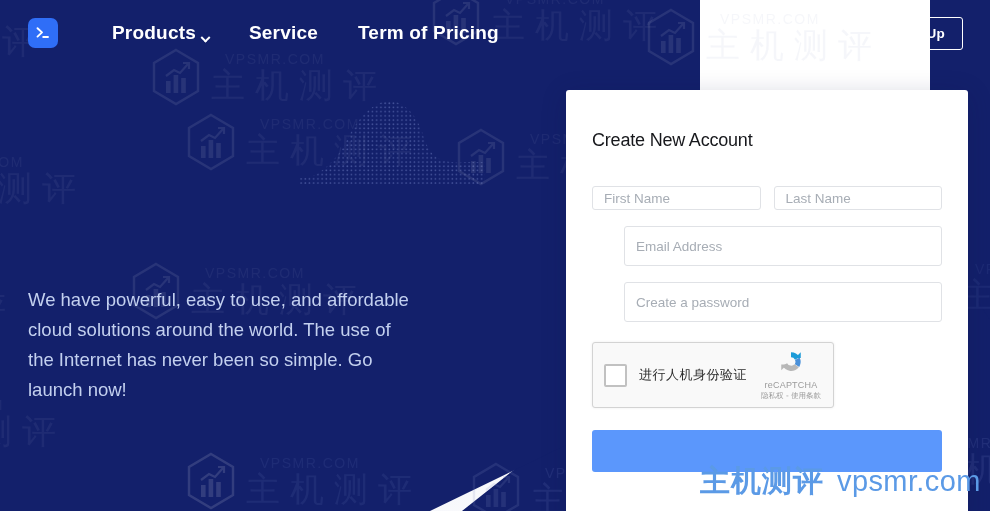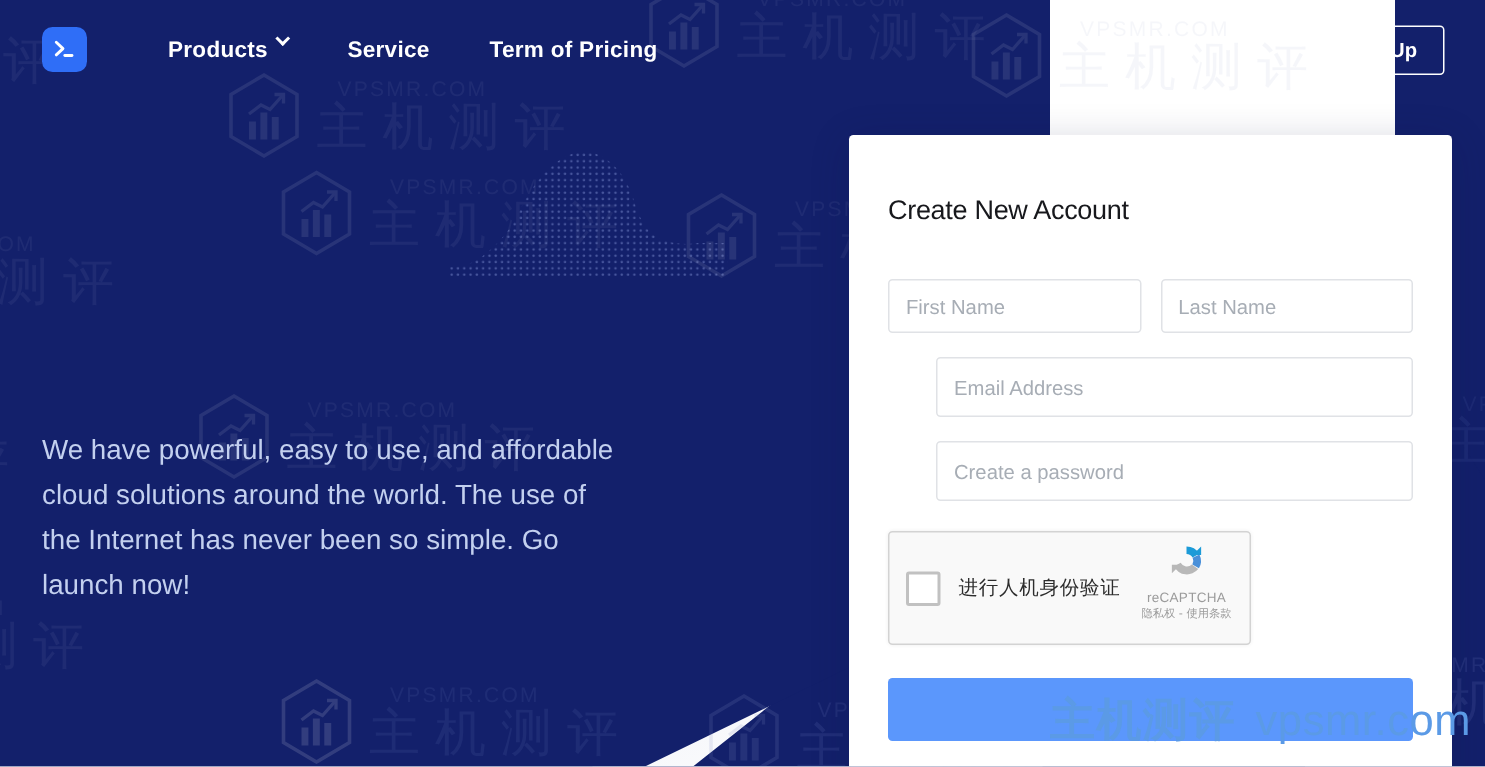--- a/index.html
+++ b/index.html
@@ -145,26 +145,26 @@
     font-family: "Liberation Sans", sans-serif;
   }
   .nav-links {
     display: flex;
     align-items: center;
     gap: 40px;
     margin-left: 54px;
   }
   .nav-link {
     color: #ffffff;
-    font-size: 15px;
+    font-size: 19px;
     font-weight: 700;
     letter-spacing: .2px;
     cursor: pointer;
     display: flex;
-    align-items: flex-start;
+    align-items: flex-end;
     gap: 6px;
     user-select: none;
   }
   .chev {
     display: inline-block;
     width: 7px; height: 7px;
     border-right: 2px solid #ffffff;
     border-bottom: 2px solid #ffffff;
     transform: rotate(45deg) translate(-2px,-2px);
   }
@@ -229,40 +229,40 @@
     letter-spacing: -.2px;
     font-family: "Liberation Sans", sans-serif;
   }
   .field-row {
     display: flex;
     gap: 13px;
     margin-top: 35px;
   }
   .fld {
     width: 100%;
-    height: 36px;
+    height: 24px;
     border: 1px solid #e0e2e6;
     border-radius: 3px;
     padding: 0 11px;
     font-size: 13.5px;
     color: #343a40;
     background: #fff;
     outline: none;
     font-family: "Liberation Sans", sans-serif;
   }
   .fld::placeholder { color: #a7adb5; }
   .fld.half { flex: 1 1 0; }
   .fld-wrap { margin-top: 16px; padding-left: 32px; }
   .fld.tall { height: 40px; }
 
   
   .recaptcha {
     margin-top: 20px;
     width: 242px;
-    height: 76px;
+    height: 66px;
     background: #f9f9f9;
     border: 1px solid #d3d3d3;
     border-radius: 3px;
     box-shadow: 0 0 3px rgba(0,0,0,.07);
     display: flex;
     align-items: center;
     position: relative;
     cursor: pointer;
   }
   .rc-box {

